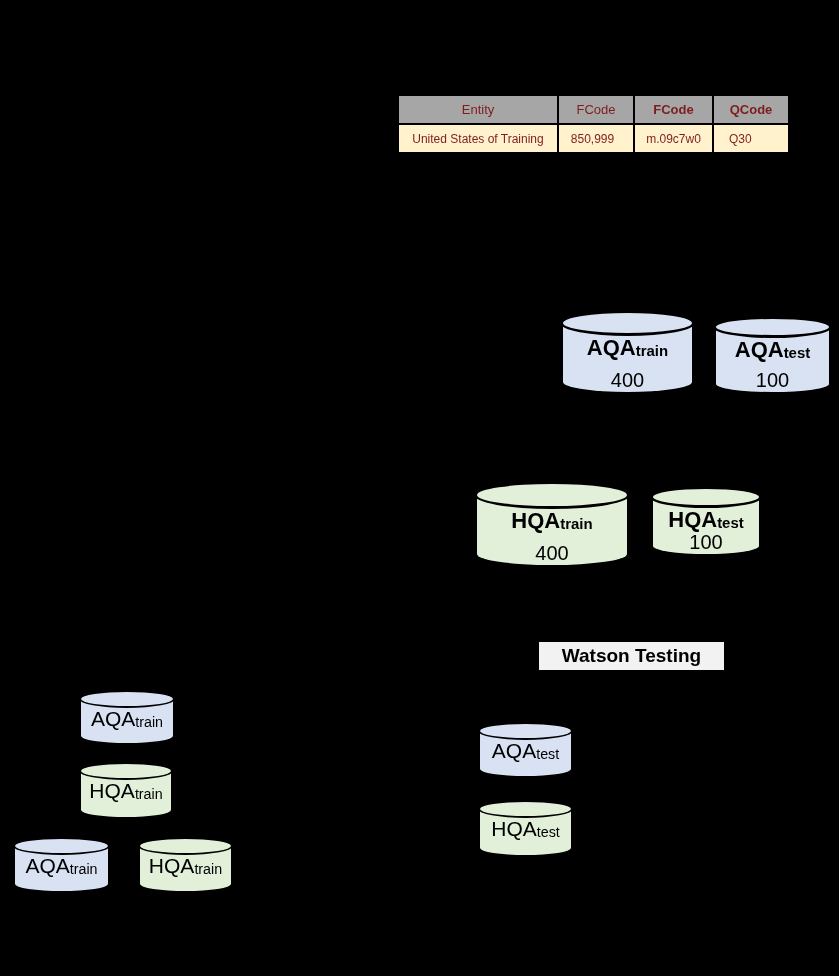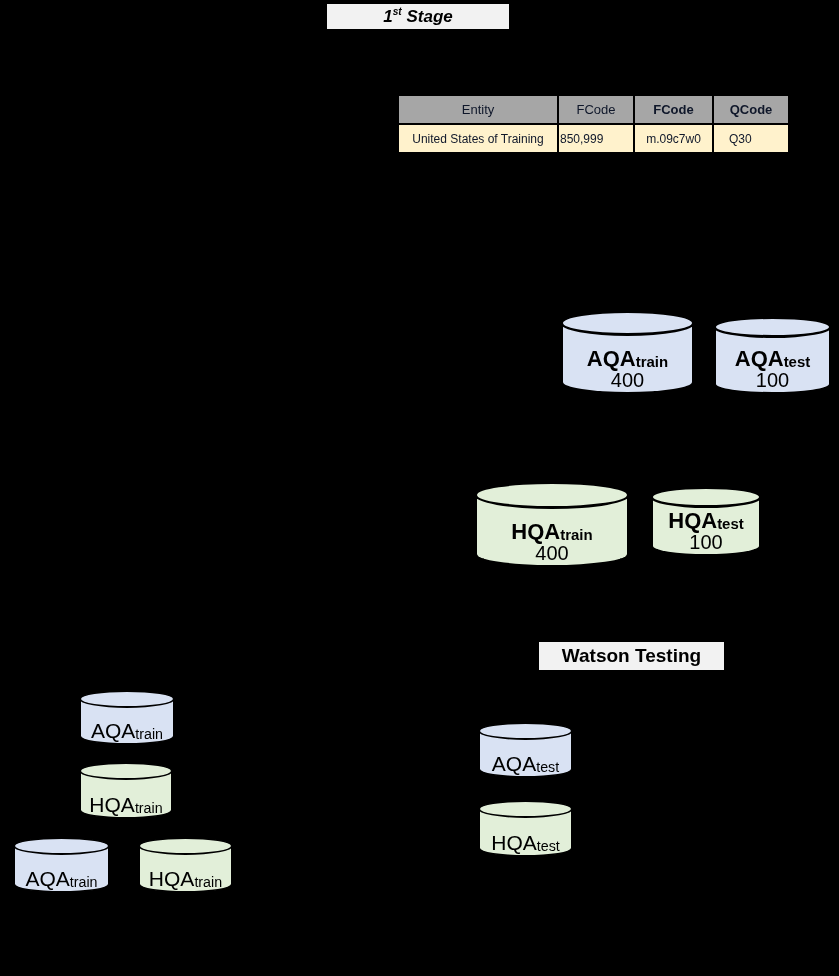--- a/index.html
+++ b/index.html
@@ -26,41 +26,41 @@
   .stagebox.title { font-size: 17px; font-weight: bold; font-style: italic; }
   .stagebox.title sup { font-size: 0.6em; font-style: italic; }
   .stagebox.title .word { margin-left: 0.28em; }
   .stagebox.sub { font-size: 19px; font-weight: bold; }
 
   
   .entity-table {
     position: absolute;
     border-collapse: collapse;
     table-layout: fixed;
-    color:#0f172a;
+    color:#7f1d1d;
   }
   .entity-table th, .entity-table td {
     border: 2px solid var(--border, #000);
     height: 25px;
     overflow: hidden;
     white-space: nowrap;
   }
   .entity-table th {
     background: var(--table-header-fill, #a6a6a6);
     font-size: 13px;
     font-weight: normal;
     text-align: center;
   }
   .entity-table th.bold { font-weight: bold; }
   .entity-table td {
     background: var(--table-row-fill, #fff2cc);
     font-size: 12px;
   }
   .entity-table td:nth-child(1) { text-align: center; }
-  .entity-table td:nth-child(2) { text-align: left; padding-right: 8px; }
+  .entity-table td:nth-child(2) { text-align: center; padding-right: 8px; }
   .entity-table td:nth-child(3) { text-align: center; }
   .entity-table td:nth-child(4) { text-align: left; padding-left: 15px; }
 
   
   .cyl { position: absolute; color:#000; }
   .cyl .top {
     position: absolute;
     left: 0; top: 0;
     width: 100%;
     height: var(--eh);
@@ -77,21 +77,21 @@
     width: 100%;
     bottom: 0;
     box-sizing: border-box;
     background: var(--fill);
     border: 2.5px solid var(--border, #000);
     border-top: none;
     border-radius: 0 0 50% 50% / 0 0 calc(var(--eh)/2) calc(var(--eh)/2);
     display: flex;
     flex-direction: column;
     align-items: center;
-    justify-content: flex-end;
+    justify-content: space-between;
     padding-top: calc(var(--eh) / 2);
     z-index: 1;
     line-height: 1.08;
   }
   .cyl.big .top, .cyl.big .body { border-width: 3px; }
   .cyl.blue  { --fill: var(--blue-fill, #d9e2f3); }
   .cyl.green { --fill: var(--green-fill, #e2efd9); }
 
   .cyl .lbl { font-size: 21px; white-space: nowrap; }
   .cyl.big .lbl { font-weight: bold; font-size: 22px; }
@@ -102,23 +102,20 @@
     bottom: -0.06em;
     font-weight: inherit;
   }
   .cyl .val { font-size: 20px; font-weight: normal; }
 </style>
 </head>
 <body>
 
 <div class="canvas">
 
-  <div class="stagebox title" style="left:326px; top:3px; width:184px; height:27px;">
-    <span><span>1</span><sup>st</sup><span class="word">Stage</span></span>
-  </div>
 
   <table class="entity-table" style="left:397px; top:94px; width:391px;">
     <colgroup>
       <col style="width:160px">
         <col style="width:76px">
         <col style="width:79px">
         <col style="width:76px">
     </colgroup>
     <thead>
       <tr>

